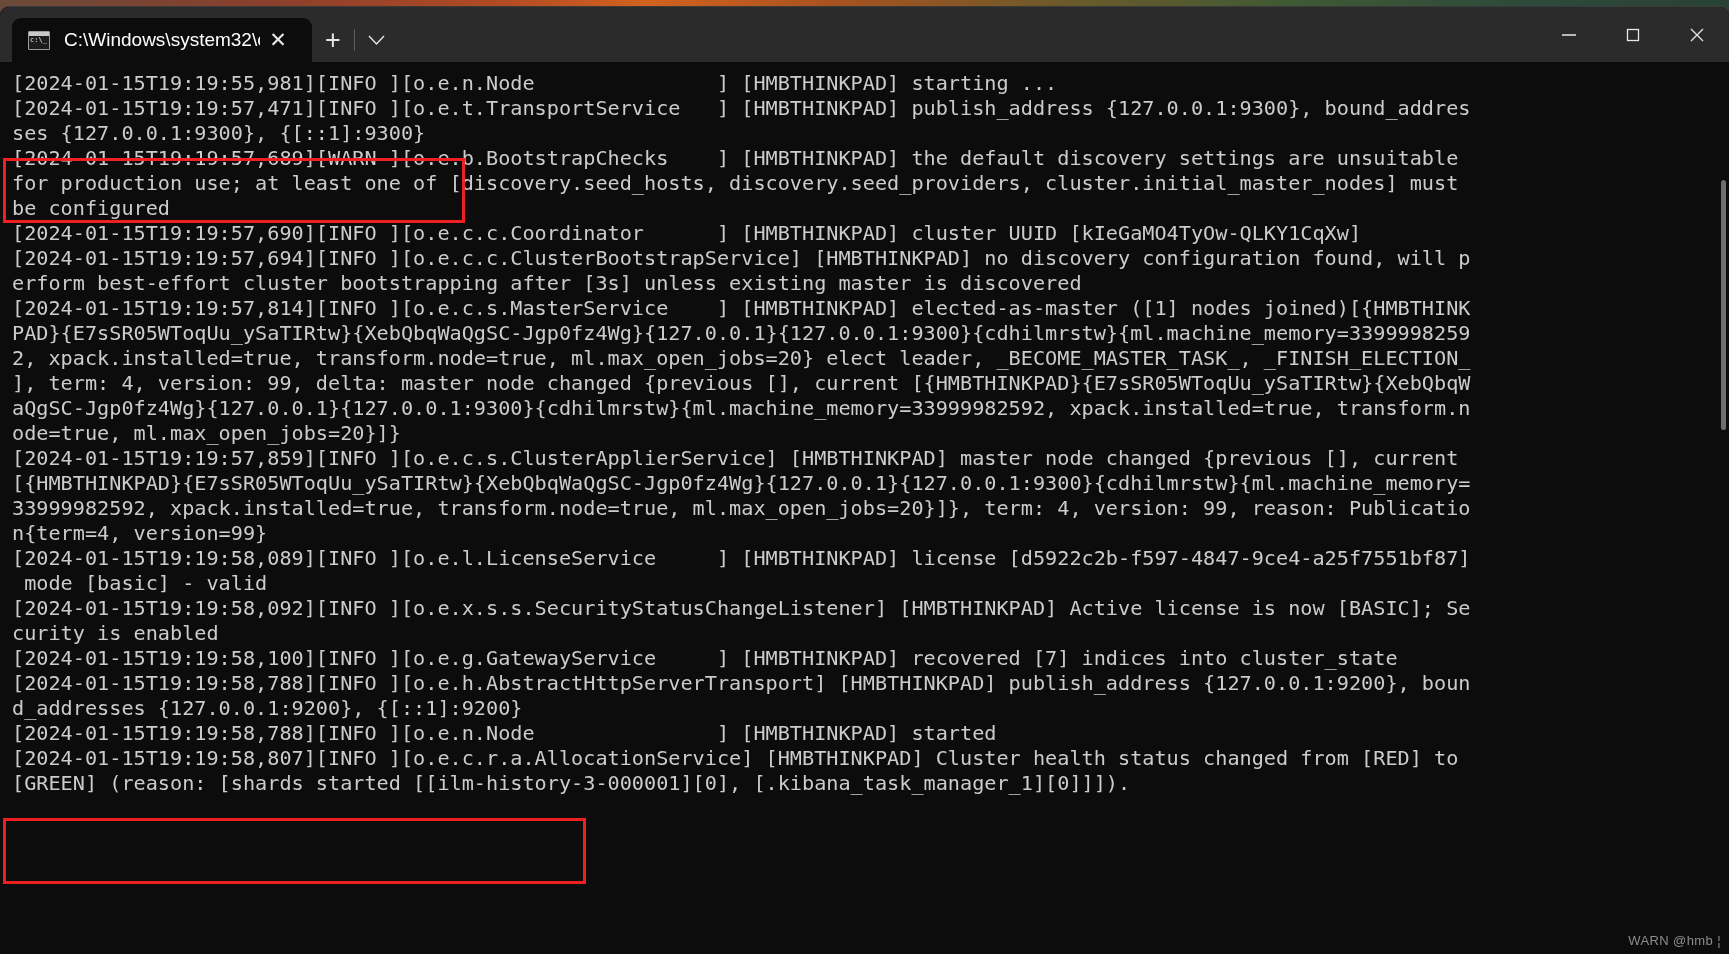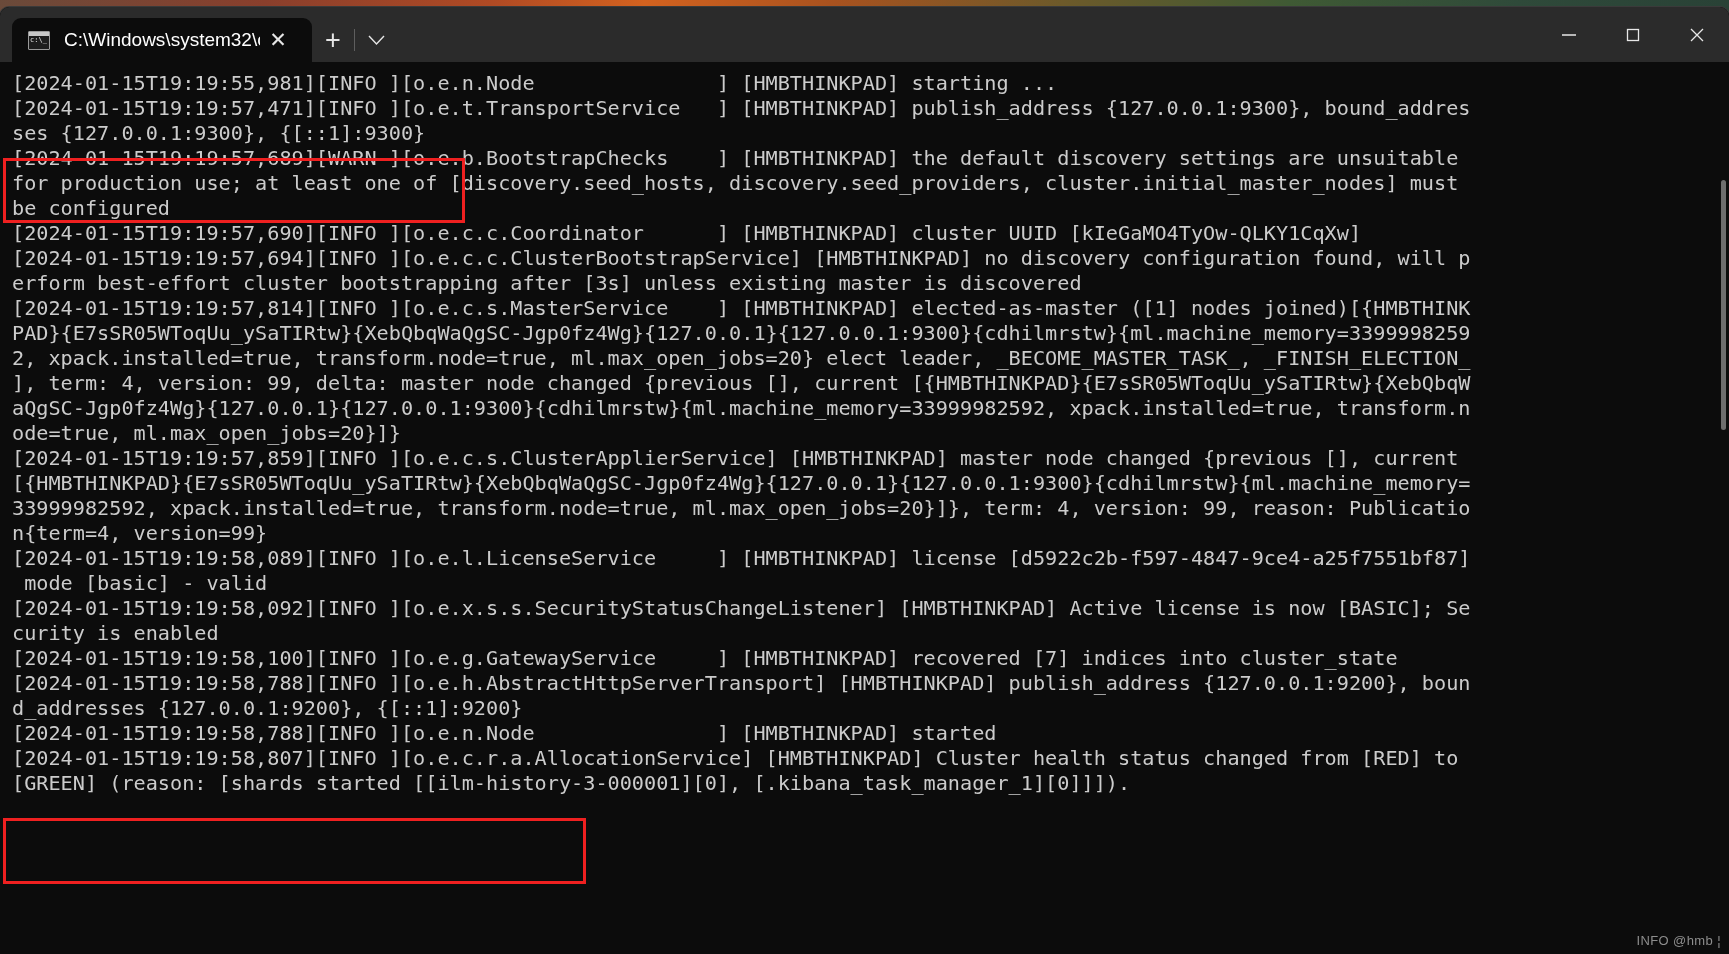--- a/index.html
+++ b/index.html
@@ -284,16 +284,16 @@
 d_addresses {127.0.0.1:9200}, {[::1]:9200}
 [2024-01-15T19:19:58,788][INFO ][o.e.n.Node               ] [HMBTHINKPAD] started
 [2024-01-15T19:19:58,807][INFO ][o.e.c.r.a.AllocationService] [HMBTHINKPAD] Cluster health status changed from [RED] to
 [GREEN] (reason: [shards started [[ilm-history-3-000001][0], [.kibana_task_manager_1][0]]]).</pre>
 
     <div id="scrollbar"></div>
 
     <div class="anno" id="anno-1"></div>
     <div class="anno" id="anno-2"></div>
 
-    <div id="watermark">INFO @hmb ¦</div>
+    <div id="watermark">WARN @hmb ¦</div>
   </div>
 
 </div>
 
 </body></html>

